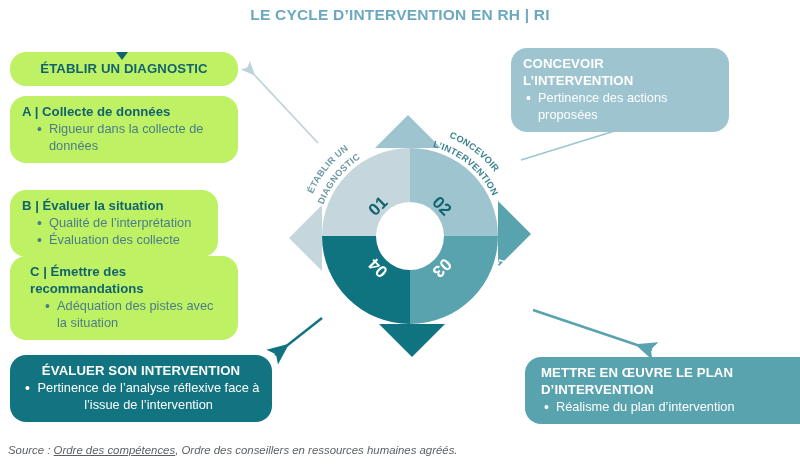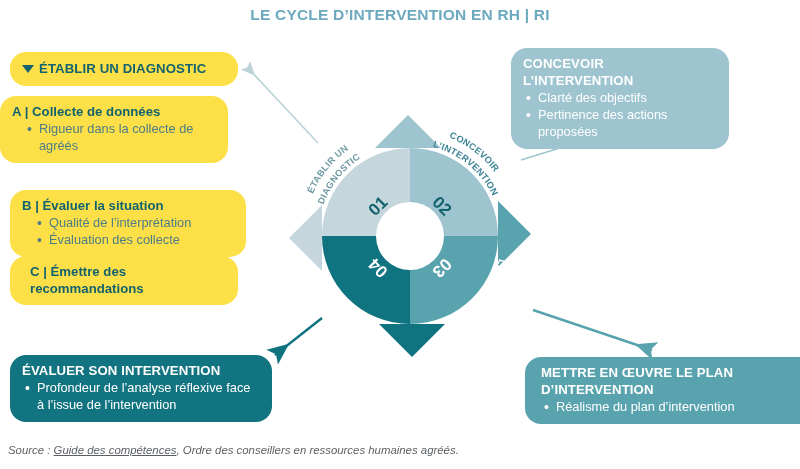--- a/index.html
+++ b/index.html
@@ -27,24 +27,24 @@
     color: #6CA9BF;
   }
 
   
   .card {
     position: absolute;
     border-radius: 16px;
     padding: 7px 12px 8px 12px;
     line-height: 1.30;
   }
-  .card.light   { background: #fde047; }
+  .card.light   { background: #bef264; flex-direction: column; }
   .card.medium  { background: #9DC4CF; }
   .card.teal    { background: #59A3AF; }
-  .card.dark    { background: #127480; }
+  .card.dark    { background: #127480; text-align: center; }
 
   .card .hdr {
     font-size: 13.2px;
     font-weight: bold;
     color: #13636F;
     letter-spacing: .1px;
   }
   .card.teal .hdr, .card.dark .hdr, .card.medium .hdr { color: #ffffff; }
 
   .card .sub {
@@ -79,22 +79,22 @@
     border-left: 6px solid transparent;
     border-right: 6px solid transparent;
     border-top: 8px solid #13636F;
     margin-right: 5px;
     vertical-align: 1px;
   }
 
   
   #card-diag      { left: 10px;  top: 52px;  width: 228px; height: 34px;
                     display: flex; align-items: center; padding-top: 0; padding-bottom: 0; }
-  #card-a         { left: 0;  top: 96px;  width: 228px; }
-  #card-b         { left: 10px;  top: 190px; width: 236px; }
+  #card-a         { left: 10px;  top: 96px;  width: 228px; }
+  #card-b         { left: 10px;  top: 190px; width: 208px; }
   #card-c         { left: 10px;  top: 256px; width: 228px; padding-left: 20px; }
   #card-evaluer   { left: 10px;  top: 355px; width: 262px; }
 
   
   #card-concevoir { left: 511px; top: 48px;  width: 218px; }
   #card-mettre    { left: 525px; top: 357px; width: 297px; padding-left: 16px; }
 
   
   #cycle {
     position: absolute;
@@ -221,21 +221,21 @@
     <span class="hdr">ÉTABLIR UN DIAGNOSTIC</span>
   </div>
 
   <div id="card-a" class="card light">
     <div class="sub">
       <span>A</span>
       <span>|</span>
       <span>Collecte de données</span>
     </div>
     <ul class="bullets indent">
-      <li>Rigueur dans la collecte de agréés</li>
+      <li>Rigueur dans la collecte de données</li>
     </ul>
   </div>
 
   <div id="card-b" class="card light">
     <div class="sub">
       <span>B</span>
       <span>|</span>
       <span>Évaluer la situation</span>
     </div>
     <ul class="bullets indent">
@@ -243,42 +243,44 @@
       <li>Évaluation des collecte</li>
     </ul>
   </div>
 
   <div id="card-c" class="card light">
     <div class="sub">
       <span>C</span>
       <span>|</span>
       <span>Émettre des recommandations</span>
     </div>
+    <ul class="bullets indent">
+      <li>Adéquation des pistes avec la situation</li>
+    </ul>
   </div>
 
   <div id="card-evaluer" class="card dark">
     <div class="hdr">ÉVALUER SON INTERVENTION</div>
     <ul class="bullets">
-      <li>Profondeur de l’analyse réflexive face à l’issue de l’intervention</li>
+      <li>Pertinence de l’analyse réflexive face à l’issue de l’intervention</li>
     </ul>
   </div>
 
   <div id="card-concevoir" class="card medium">
     <div class="hdr">CONCEVOIR L’INTERVENTION</div>
     <ul class="bullets">
-      <li>Clarté des objectifs</li>
       <li>Pertinence des actions proposées</li>
     </ul>
   </div>
 
   <div id="card-mettre" class="card teal">
     <div class="hdr">METTRE EN ŒUVRE LE PLAN D’INTERVENTION</div>
     <ul class="bullets">
       <li>Réalisme du plan d’intervention</li>
     </ul>
   </div>
 
   <div id="source">
     <span>Source&nbsp;:</span>
-    <span class="u">Guide des compétences</span><span>, Ordre des conseillers en ressources humaines agréés.</span>
+    <span class="u">Ordre des compétences</span><span>, Ordre des conseillers en ressources humaines agréés.</span>
   </div>
 
 </div>
 
 </body></html>

